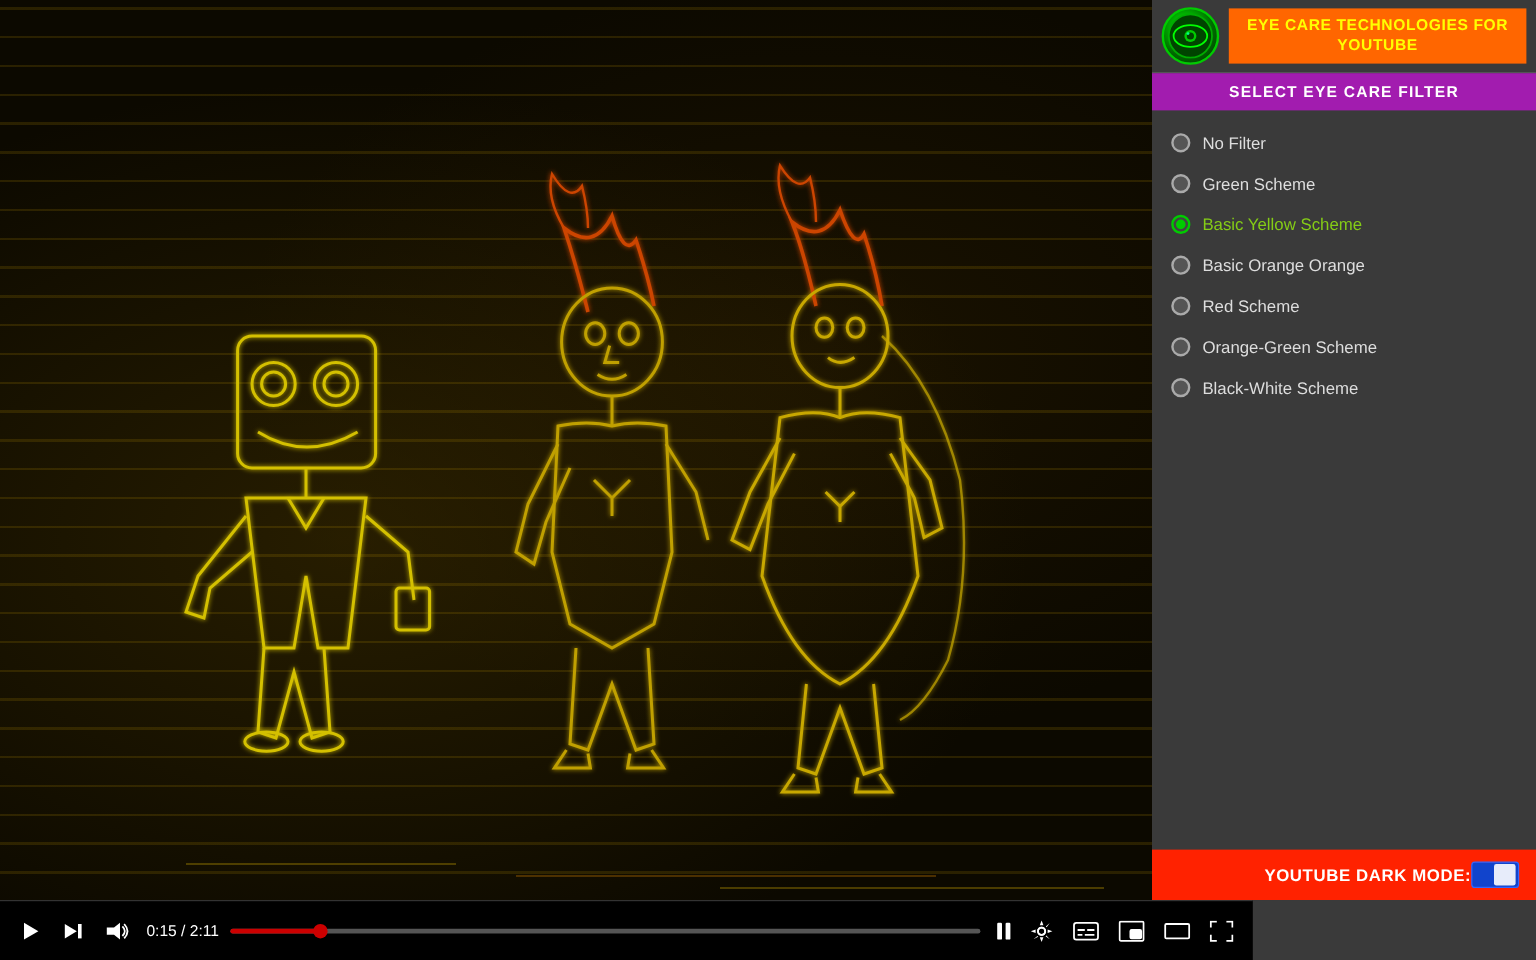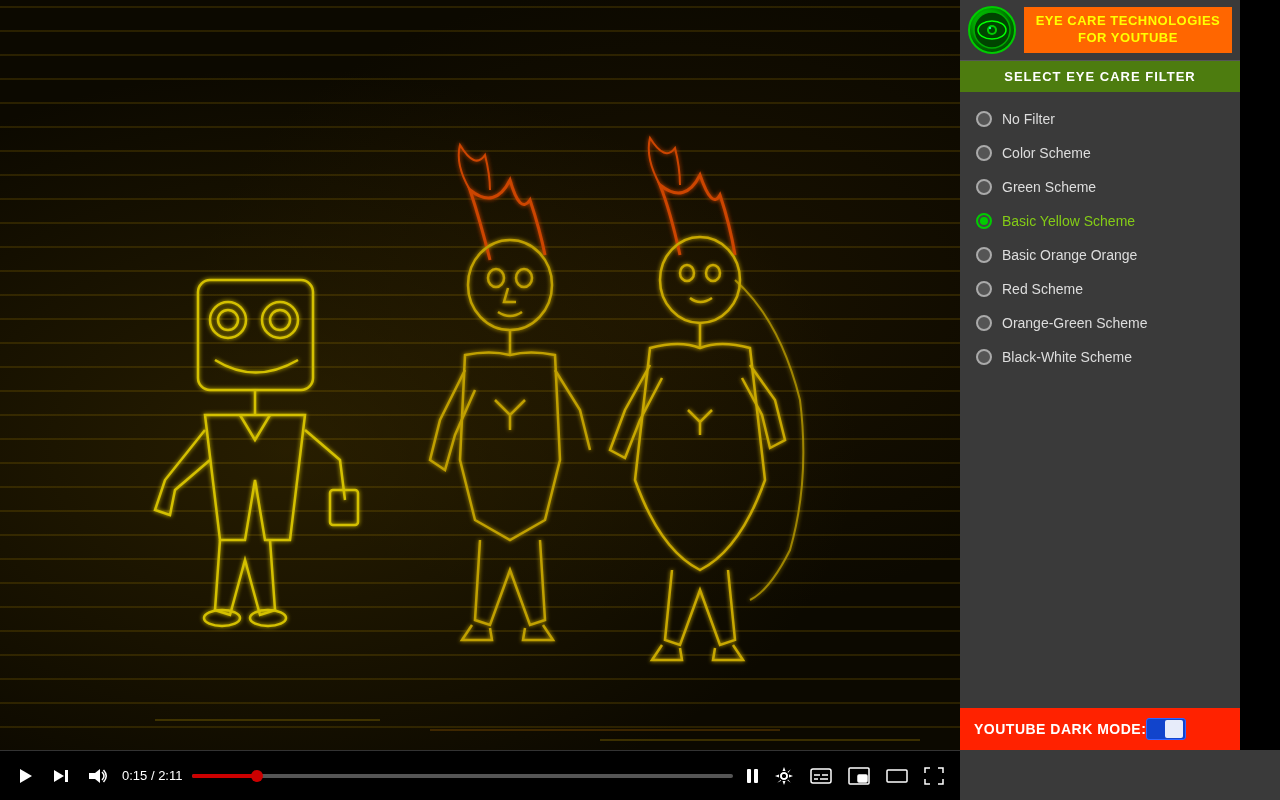--- a/index.html
+++ b/index.html
@@ -51,21 +51,21 @@
     
     .cartoon-svg {
       position: absolute;
       top: 0; left: 0;
       width: 100%;
       height: 100%;
     }
 
     
     .sidebar {
-      width: 280px;
+      width: 320px;
       background: #3a3a3a;
       display: flex;
       flex-direction: column;
       flex-shrink: 0;
     }
 
     .sidebar-header {
       background: #3a3a3a;
       display: flex;
       align-items: center;
@@ -99,21 +99,21 @@
       color: #ffff00;
       font-weight: bold;
       font-size: 13px;
       text-align: center;
       padding: 6px 4px;
       line-height: 1.3;
       letter-spacing: 0.5px;
     }
 
     .filter-title {
-      background: #4d7c0f;
+      background: #a21caf;
       color: #fff;
       font-size: 13px;
       font-weight: bold;
       text-align: center;
       padding: 8px 4px;
       letter-spacing: 1px;
     }
 
     .filter-list {
       padding: 10px 16px;
@@ -160,21 +160,21 @@
     }
 
     .filter-label.active {
       color: #84cc16;
     }
 
     .dark-mode-bar {
       background: #ff2200;
       display: flex;
       align-items: center;
-      justify-content: flex-start;
+      justify-content: flex-end;
       padding: 10px 14px;
       margin-top: auto;
     }
 
     .dark-mode-label {
       color: #fff;
       font-weight: bold;
       font-size: 14px;
       letter-spacing: 0.5px;
     }
@@ -196,21 +196,21 @@
     .toggle-thumb {
       width: 18px;
       height: 18px;
       background: #fff;
       border-radius: 2px;
       opacity: 0.9;
     }
 
     
     .video-controls {
-      width: 960px;
+      width: 1044px;
       height: 50px;
       background: rgba(0,0,0,0.92);
       display: flex;
       align-items: center;
       padding: 0 12px;
       gap: 10px;
       border-top: 1px solid #333;
       flex-shrink: 0;
     }
 
@@ -416,24 +416,20 @@
 
     <div class="filter-title">SELECT EYE CARE FILTER</div>
 
     <div class="filter-list">
     <div class="filter-item">
           <div class="radio-btn"></div>
           <span class="filter-label">No Filter</span>
         </div>
         <div class="filter-item">
           <div class="radio-btn"></div>
-          <span class="filter-label">Color Scheme</span>
-        </div>
-        <div class="filter-item">
-          <div class="radio-btn"></div>
           <span class="filter-label">Green Scheme</span>
         </div>
         <div class="filter-item">
           <div class="radio-btn active"></div>
           <span class="filter-label active">Basic Yellow Scheme</span>
         </div>
         <div class="filter-item">
           <div class="radio-btn"></div>
           <span class="filter-label">Basic Orange Orange</span>
         </div>

